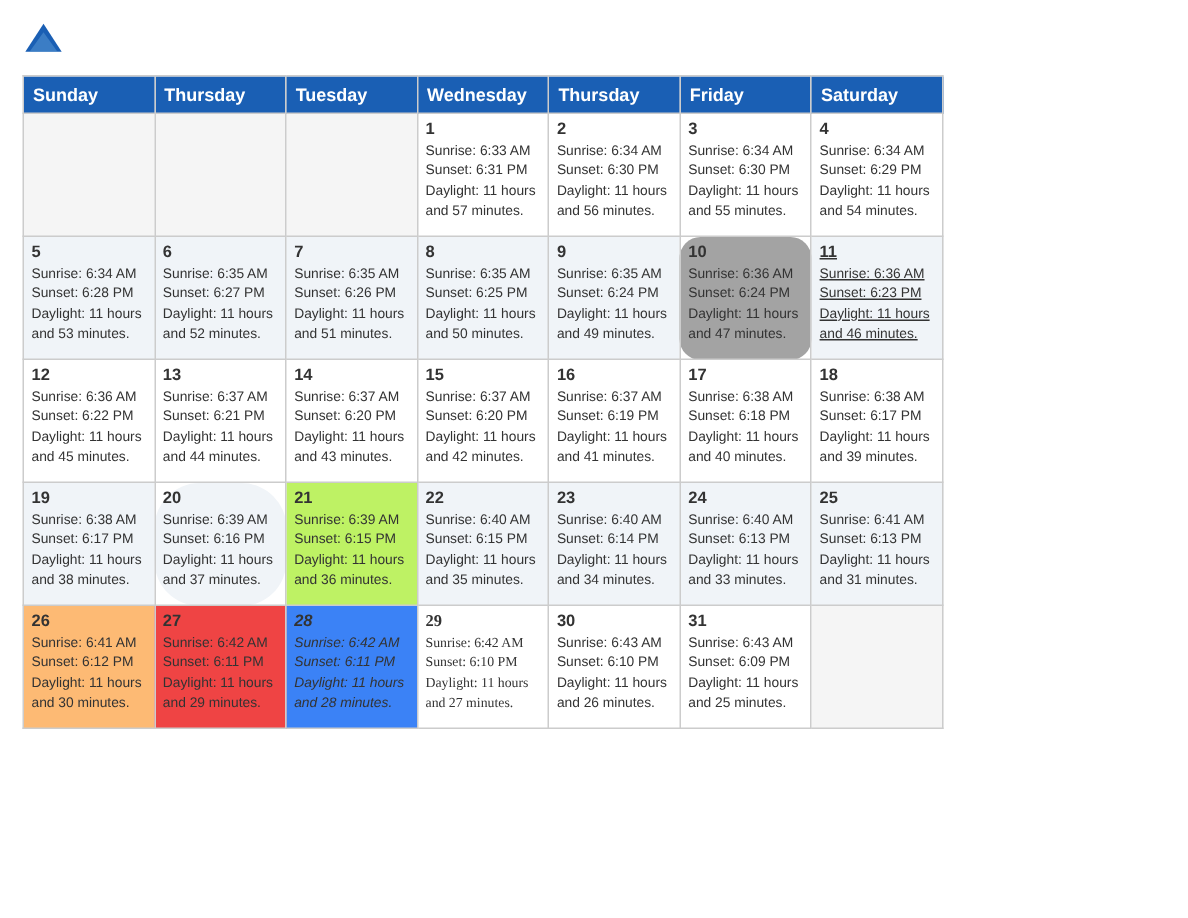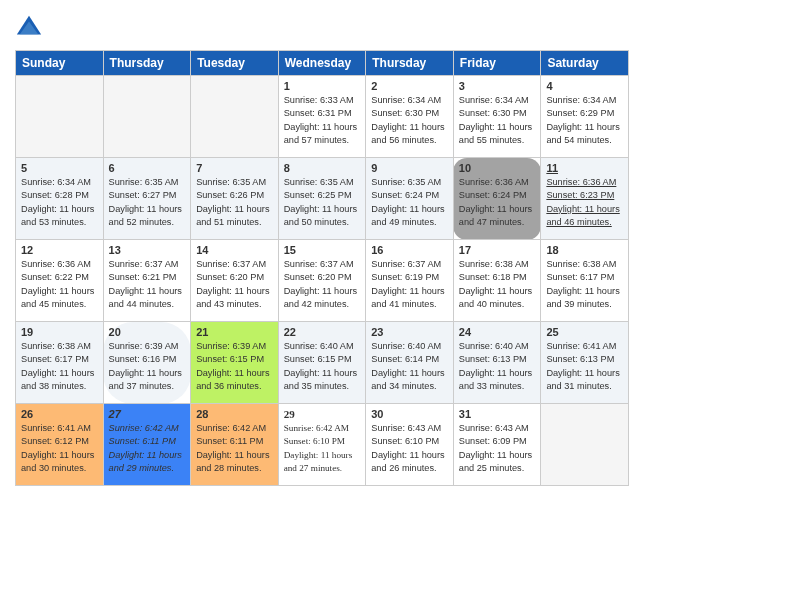--- a/index.html
+++ b/index.html
@@ -244,25 +244,25 @@
           <td style="background-color: rgb(240, 244, 248);">
             <span class="day-num">25</span>
             <div class="day-info">Sunrise: 6:41 AM<br>Sunset: 6:13 PM<br>Daylight: 11 hours<br>and 31 minutes.</div>
           </td>
         </tr>
         <tr>
           <td style="background-color: #fdba74;">
             <span class="day-num">26</span>
             <div class="day-info">Sunrise: 6:41 AM<br>Sunset: 6:12 PM<br>Daylight: 11 hours<br>and 30 minutes.</div>
           </td>
-          <td style="background-color: #3b82f6; font-style: italic;">
+          <td style="background-color: #ef4444;">
             <span class="day-num">27</span>
             <div class="day-info">Sunrise: 6:42 AM<br>Sunset: 6:11 PM<br>Daylight: 11 hours<br>and 29 minutes.</div>
           </td>
-          <td style="background-color: #fdba74;">
+          <td style="background-color: #3b82f6; font-style: italic;">
             <span class="day-num">28</span>
             <div class="day-info">Sunrise: 6:42 AM<br>Sunset: 6:11 PM<br>Daylight: 11 hours<br>and 28 minutes.</div>
           </td>
           <td style="background-color: rgb(255, 255, 255); font-family: Liberation Serif, serif;">
             <span class="day-num">29</span>
             <div class="day-info">Sunrise: 6:42 AM<br>Sunset: 6:10 PM<br>Daylight: 11 hours<br>and 27 minutes.</div>
           </td>
           <td style="background-color: rgb(255, 255, 255);">
             <span class="day-num">30</span>
             <div class="day-info">Sunrise: 6:43 AM<br>Sunset: 6:10 PM<br>Daylight: 11 hours<br>and 26 minutes.</div>

